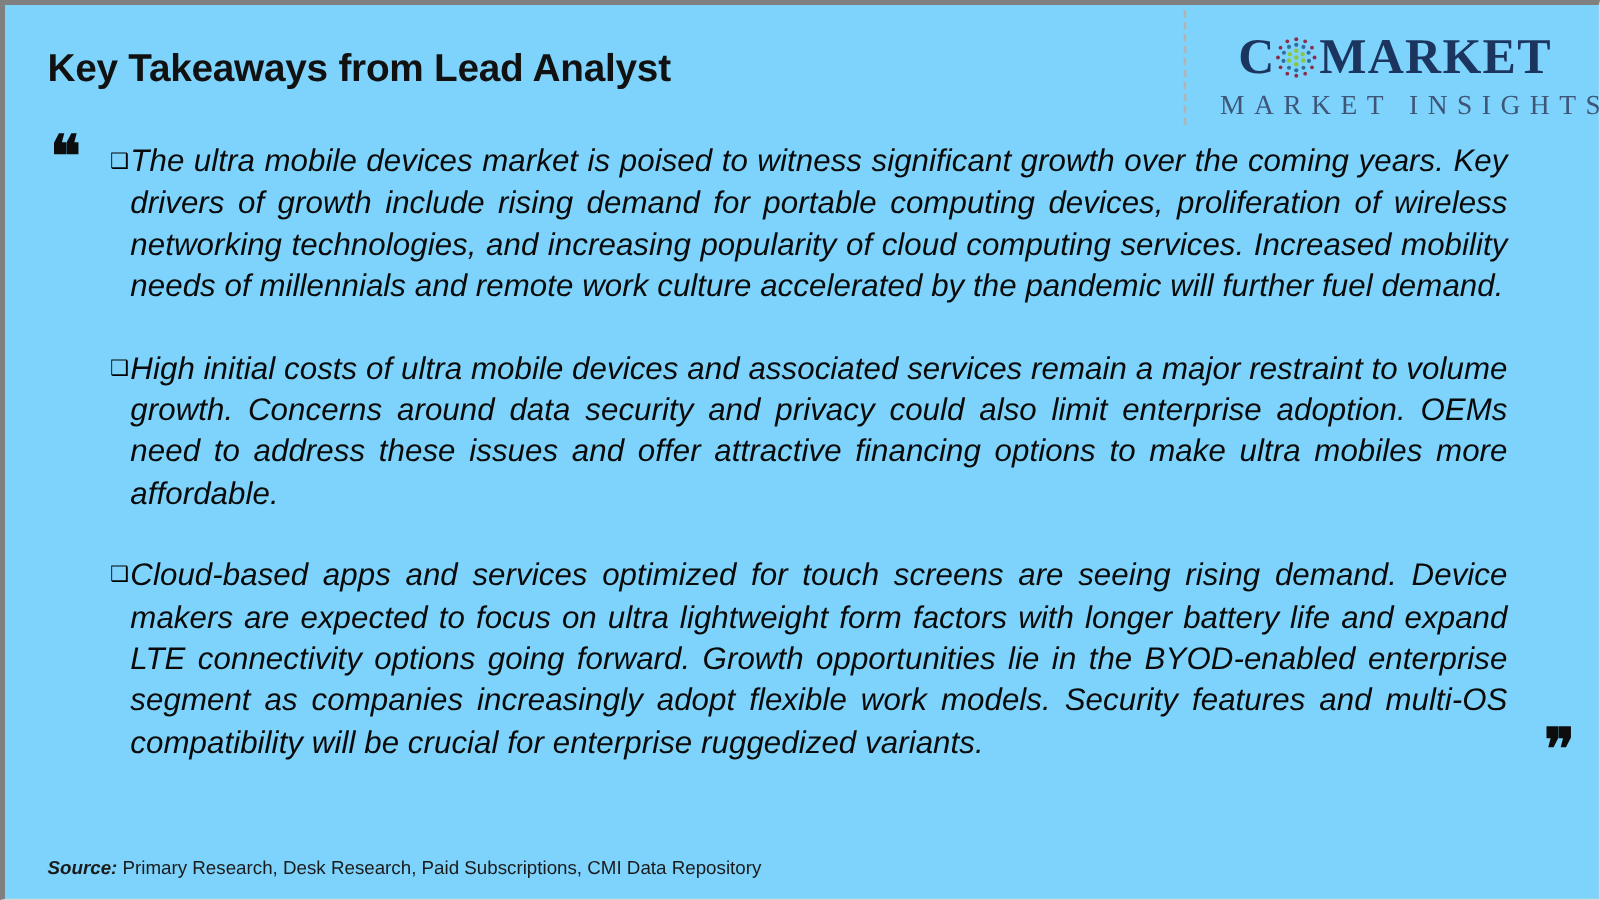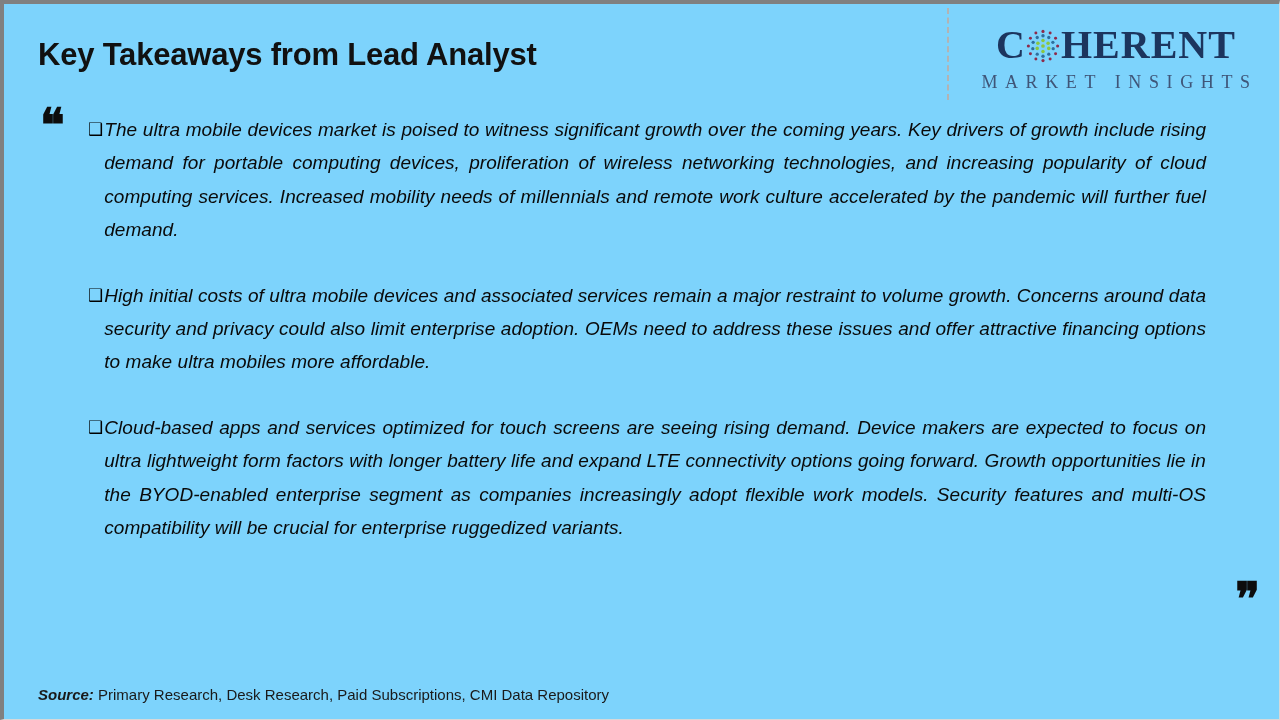--- a/index.html
+++ b/index.html
@@ -80,21 +80,21 @@
     display: inline-block;
     width: 34px;
     height: 34px;
     margin: 0 1px 0 0;
     position: relative;
     top: 1px;
   }
 
   #logo-sub {
     font-family: "Liberation Serif", serif;
-    font-size: 18px;
+    font-size: 22px;
     color: #3f5578;
     letter-spacing: 7.6px;
     margin-top: 5px;
     padding-left: 7px;
     white-space: nowrap;
   }
 
   
   #body-area {
     position: absolute;
@@ -147,21 +147,21 @@
     font-size: 17px;
     line-height: 33.4px;
     color: #000000;
     margin-right: 1px;
   }
 
   .bullet-text {
     flex: 1 1 auto;
     font-family: "Liberation Sans", sans-serif;
     font-style: italic;
-    font-size: 19px;
+    font-size: 25px;
     line-height: 33.4px;
     color: #0a0a0a;
     text-align: justify;
     text-justify: inter-word;
     letter-spacing: 0.05px;
     hyphens: none;
   }
 
   
   #footer {
@@ -233,21 +233,21 @@
               <circle cx="50" cy="34" r="5.2"></circle>
               <circle cx="35" cy="42" r="5.2"></circle>
               <circle cx="65" cy="42" r="5.2"></circle>
               <circle cx="33" cy="57" r="5.2"></circle>
               <circle cx="50" cy="50" r="5.4"></circle>
               <circle cx="67" cy="57" r="5.2"></circle>
               <circle cx="50" cy="66" r="5.2"></circle>
             </g>
           </svg>
         </span>
-        <span class="lc">HERENT</span>
+        <span class="lc">MARKET</span>
       </div>
       <div id="logo-sub">MARKET INSIGHTS</div>
     </div>
   </div>
 
   <div id="body-area">
 
     <div id="quote-open">❝</div>
 
     <div id="quote-close">❞</div>

